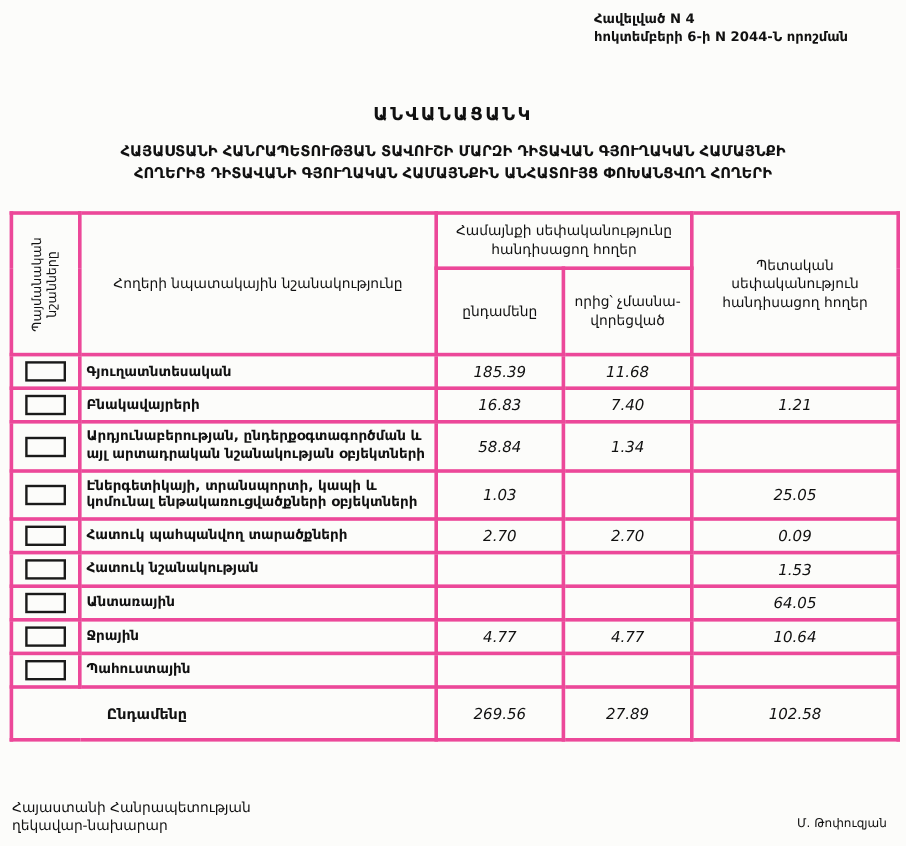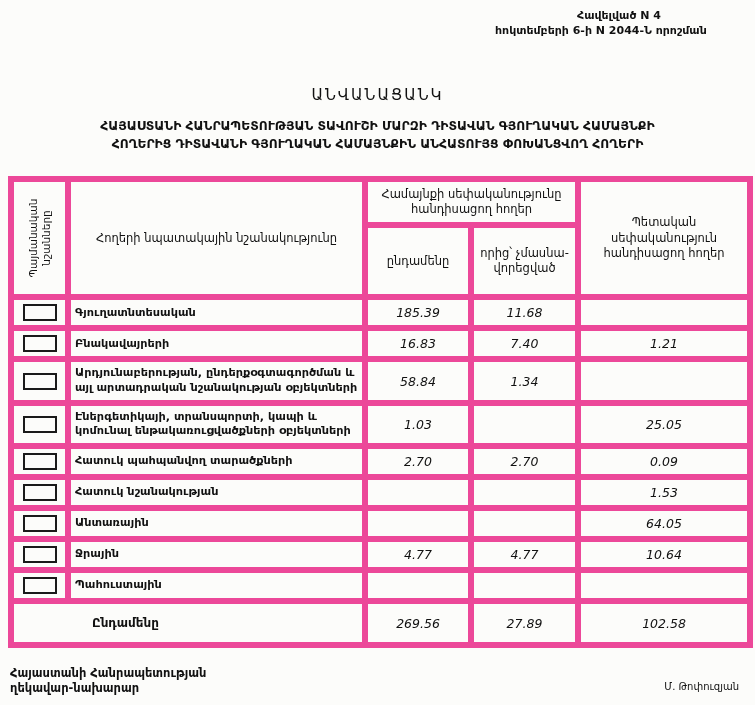--- a/index.html
+++ b/index.html
@@ -21,47 +21,47 @@
     position: absolute;
     top: 8px;
     right: 12px;
     width: 248px;
     font-size: 11px;
     font-weight: bold;
     line-height: 1.4;
     text-align: left;
     white-space: nowrap;
   }
-  .appendix .line1 { text-align: center; }
+  .appendix .line1 { }
   
   .title {
     margin: 86px 0 0 0;
     text-align: center;
     font-size: 15px;
-    font-weight: normal;
+    font-weight: bold;
     letter-spacing: 2px;
   }
   
   .subtitle {
     margin-top: 13px;
     text-align: center;
     font-size: 12.3px;
     font-weight: bold;
     line-height: 1.48;
   }
   
   table.land-table {
     border-collapse: collapse;
     margin: 23px 0 0 8px;
     width: 739px;
     table-layout: fixed;
   }
   table.land-table th,
   table.land-table td {
-    border: 6px solid #ec4899;
+    border: 3px solid #ec4899;
     padding: 4px;
     vertical-align: middle;
   }
   table.land-table thead th {
     font-weight: normal;
     font-size: 11.5px;
     text-align: center;
     line-height: 1.35;
   }
   thead tr.h1 { height: 46px; }
@@ -105,21 +105,21 @@
     font-size: 10.5px;
     text-align: center;
     line-height: 1.25;
   }
   
   .footer-left {
     position: absolute;
     left: 10px;
     bottom: 8px;
     font-size: 11.5px;
-    font-weight: bold;
+    font-weight: normal;
     line-height: 1.35;
   }
   .signature {
     position: absolute;
     right: 16px;
     bottom: 13px;
     font-size: 10px;
   }
 </style>
 </head>

